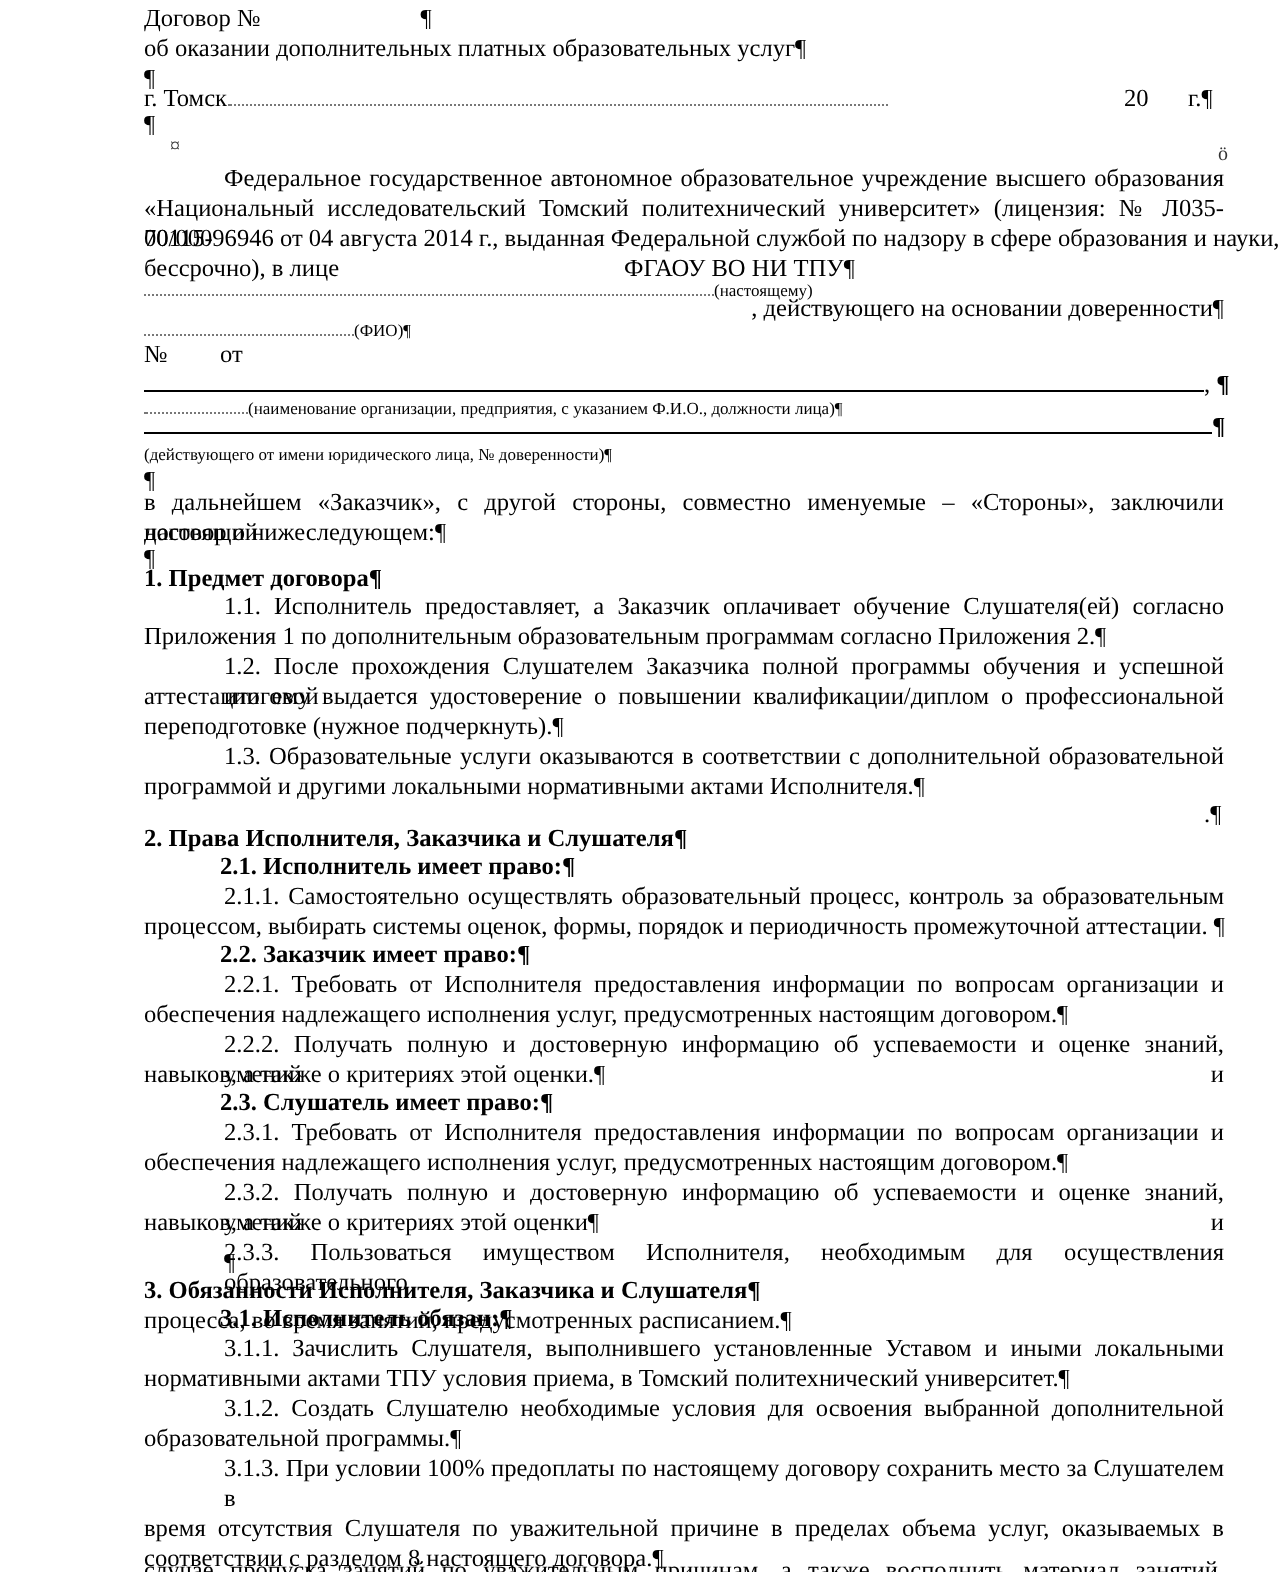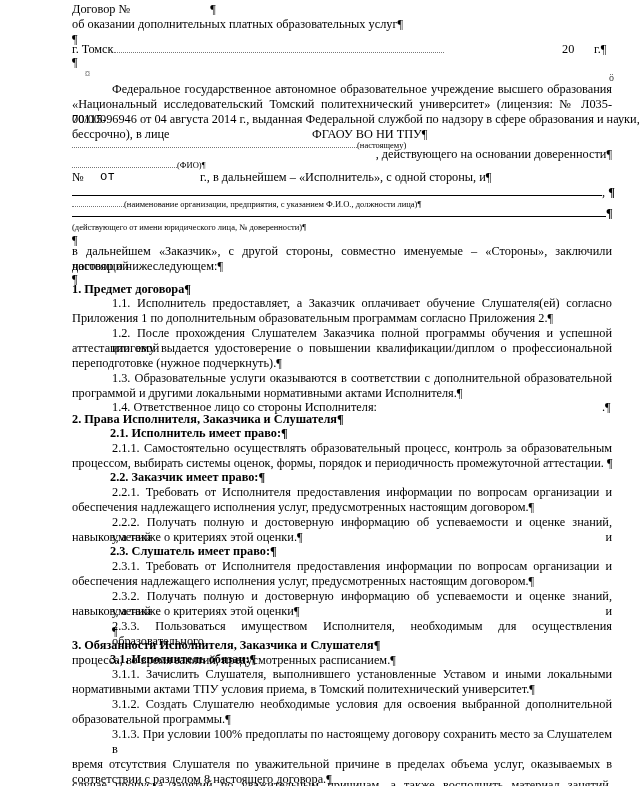--- a/index.html
+++ b/index.html
@@ -50,22 +50,21 @@
     <span class="dots" style="width:285px;height:6px;"></span><span data-name="position-hint">(настоящему)</span>
   </div>
   <div class="ln" style="top:147px;text-align:right;" data-name="acting-basis-line">
     <span>, действующего на основании доверенности</span><span>¶</span>
   </div>
   <div class="ln small" style="top:158px;" data-name="fio-field">
     <span class="dots" style="width:105px;height:6px;"></span><span data-name="fio-hint">(ФИО)</span><span>¶</span>
   </div>
   <div class="ln" style="top:170px;" data-name="executor-line">
     <span data-name="number-label">№</span>
-    <span style="position:absolute;left:28px;font-family:Liberation Mono, monospace;" data-name="from-label">от</span>
-    <span style="position:absolute;left:128px;"><span>г., в дальнейшем – «Исполнитель», с одной стороны, и</span><span>¶</span></span>
+    <span style="position:absolute;left:38px;" data-name="from-label">от</span>
   </div>
 
   <div class="ln" style="top:183px;" data-name="customer-org-field">
     <span class="uline" style="width:530px;"></span><span>, </span><span class="b">¶</span>
   </div>
   <div class="ln small" style="top:197px;" data-name="org-hint-line">
     <span class="dots" style="width:52px;height:6px;"></span><span>(наименование организации, предприятия, с указанием Ф.И.О., должности лица)</span><span>¶</span>
   </div>
   <div class="ln" style="top:204px;" data-name="customer-acting-field">
     <span class="uline" style="width:534px;"></span><span class="b">¶</span>
@@ -90,21 +89,20 @@
   <div class="ln j ind" style="top: 326px;" data-name="clause-1-2-a">1.2. После прохождения Слушателем Заказчика полной программы обучения и успешной итоговой</div>
   <div class="ln j" style="top: 341px;" data-name="clause-1-2-b">аттестации ему выдается удостоверение о повышении квалификации/диплом о профессиональной</div>
   <div class="ln" style="top: 356px;" data-name="clause-1-2-c">
     <span>переподготовке (нужное подчеркнуть).</span><span>¶</span>
   </div>
   <div class="ln j ind" style="top: 371px;" data-name="clause-1-3-a">1.3. Образовательные услуги оказываются в соответствии с дополнительной образовательной</div>
   <div class="ln" style="top: 386px;" data-name="clause-1-3-b">
     <span>программой и другими локальными нормативными актами Исполнителя.</span><span>¶</span>
   </div>
   <div class="ln ind" style="top: 400px;" data-name="clause-1-4">
-    <span>1.4. Ответственное лицо со стороны Исполнителя:</span>
     <span style="position:absolute;left:530px;">.<span>¶</span></span>
   </div>
 
   <div class="ln c b" style="top: 412px;" data-name="section-2-heading">
     <span>2. Права Исполнителя, Заказчика и Слушателя</span><span>¶</span>
   </div>
   <div class="ln b" style="top: 426px !important; padding-left: 38px;" data-name="clause-2-1-heading">
     <span>2.1. Исполнитель имеет право:</span><span>¶</span>
   </div>
   <div class="ln j ind" style="top: 441px !important;" data-name="clause-2-1-1-a">2.1.1. Самостоятельно осуществлять образовательный процесс, контроль за образовательным</div>

